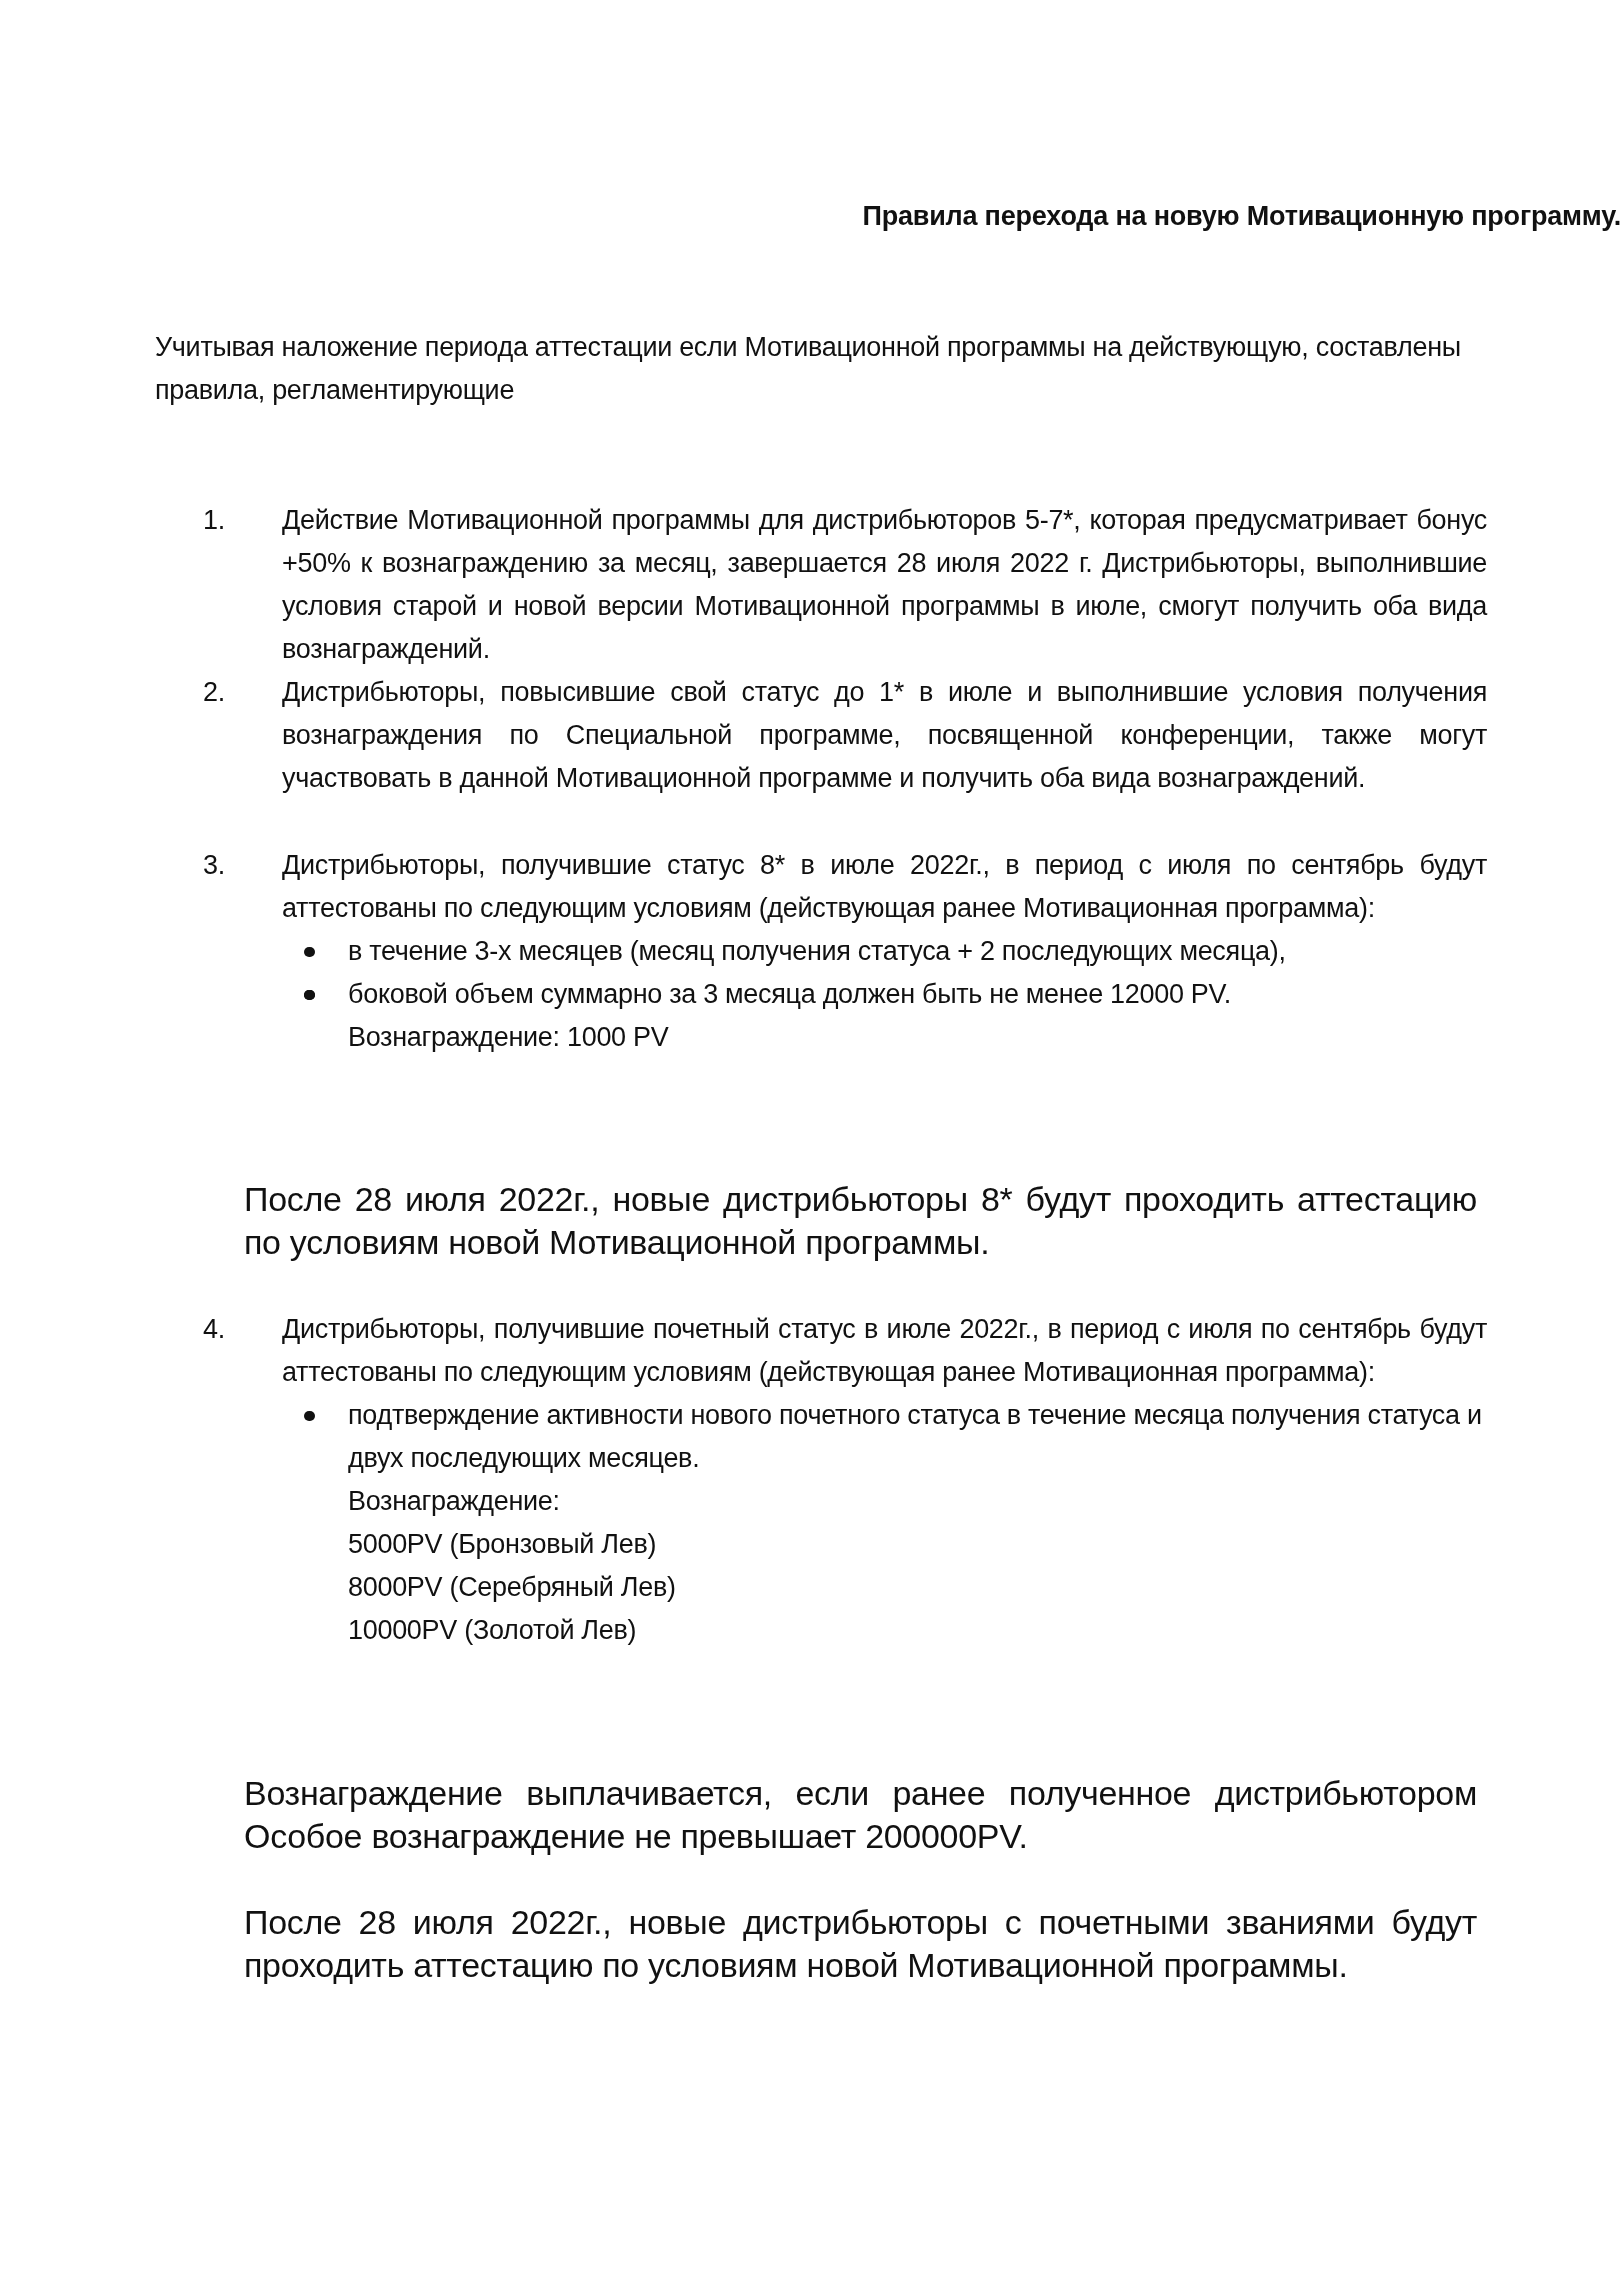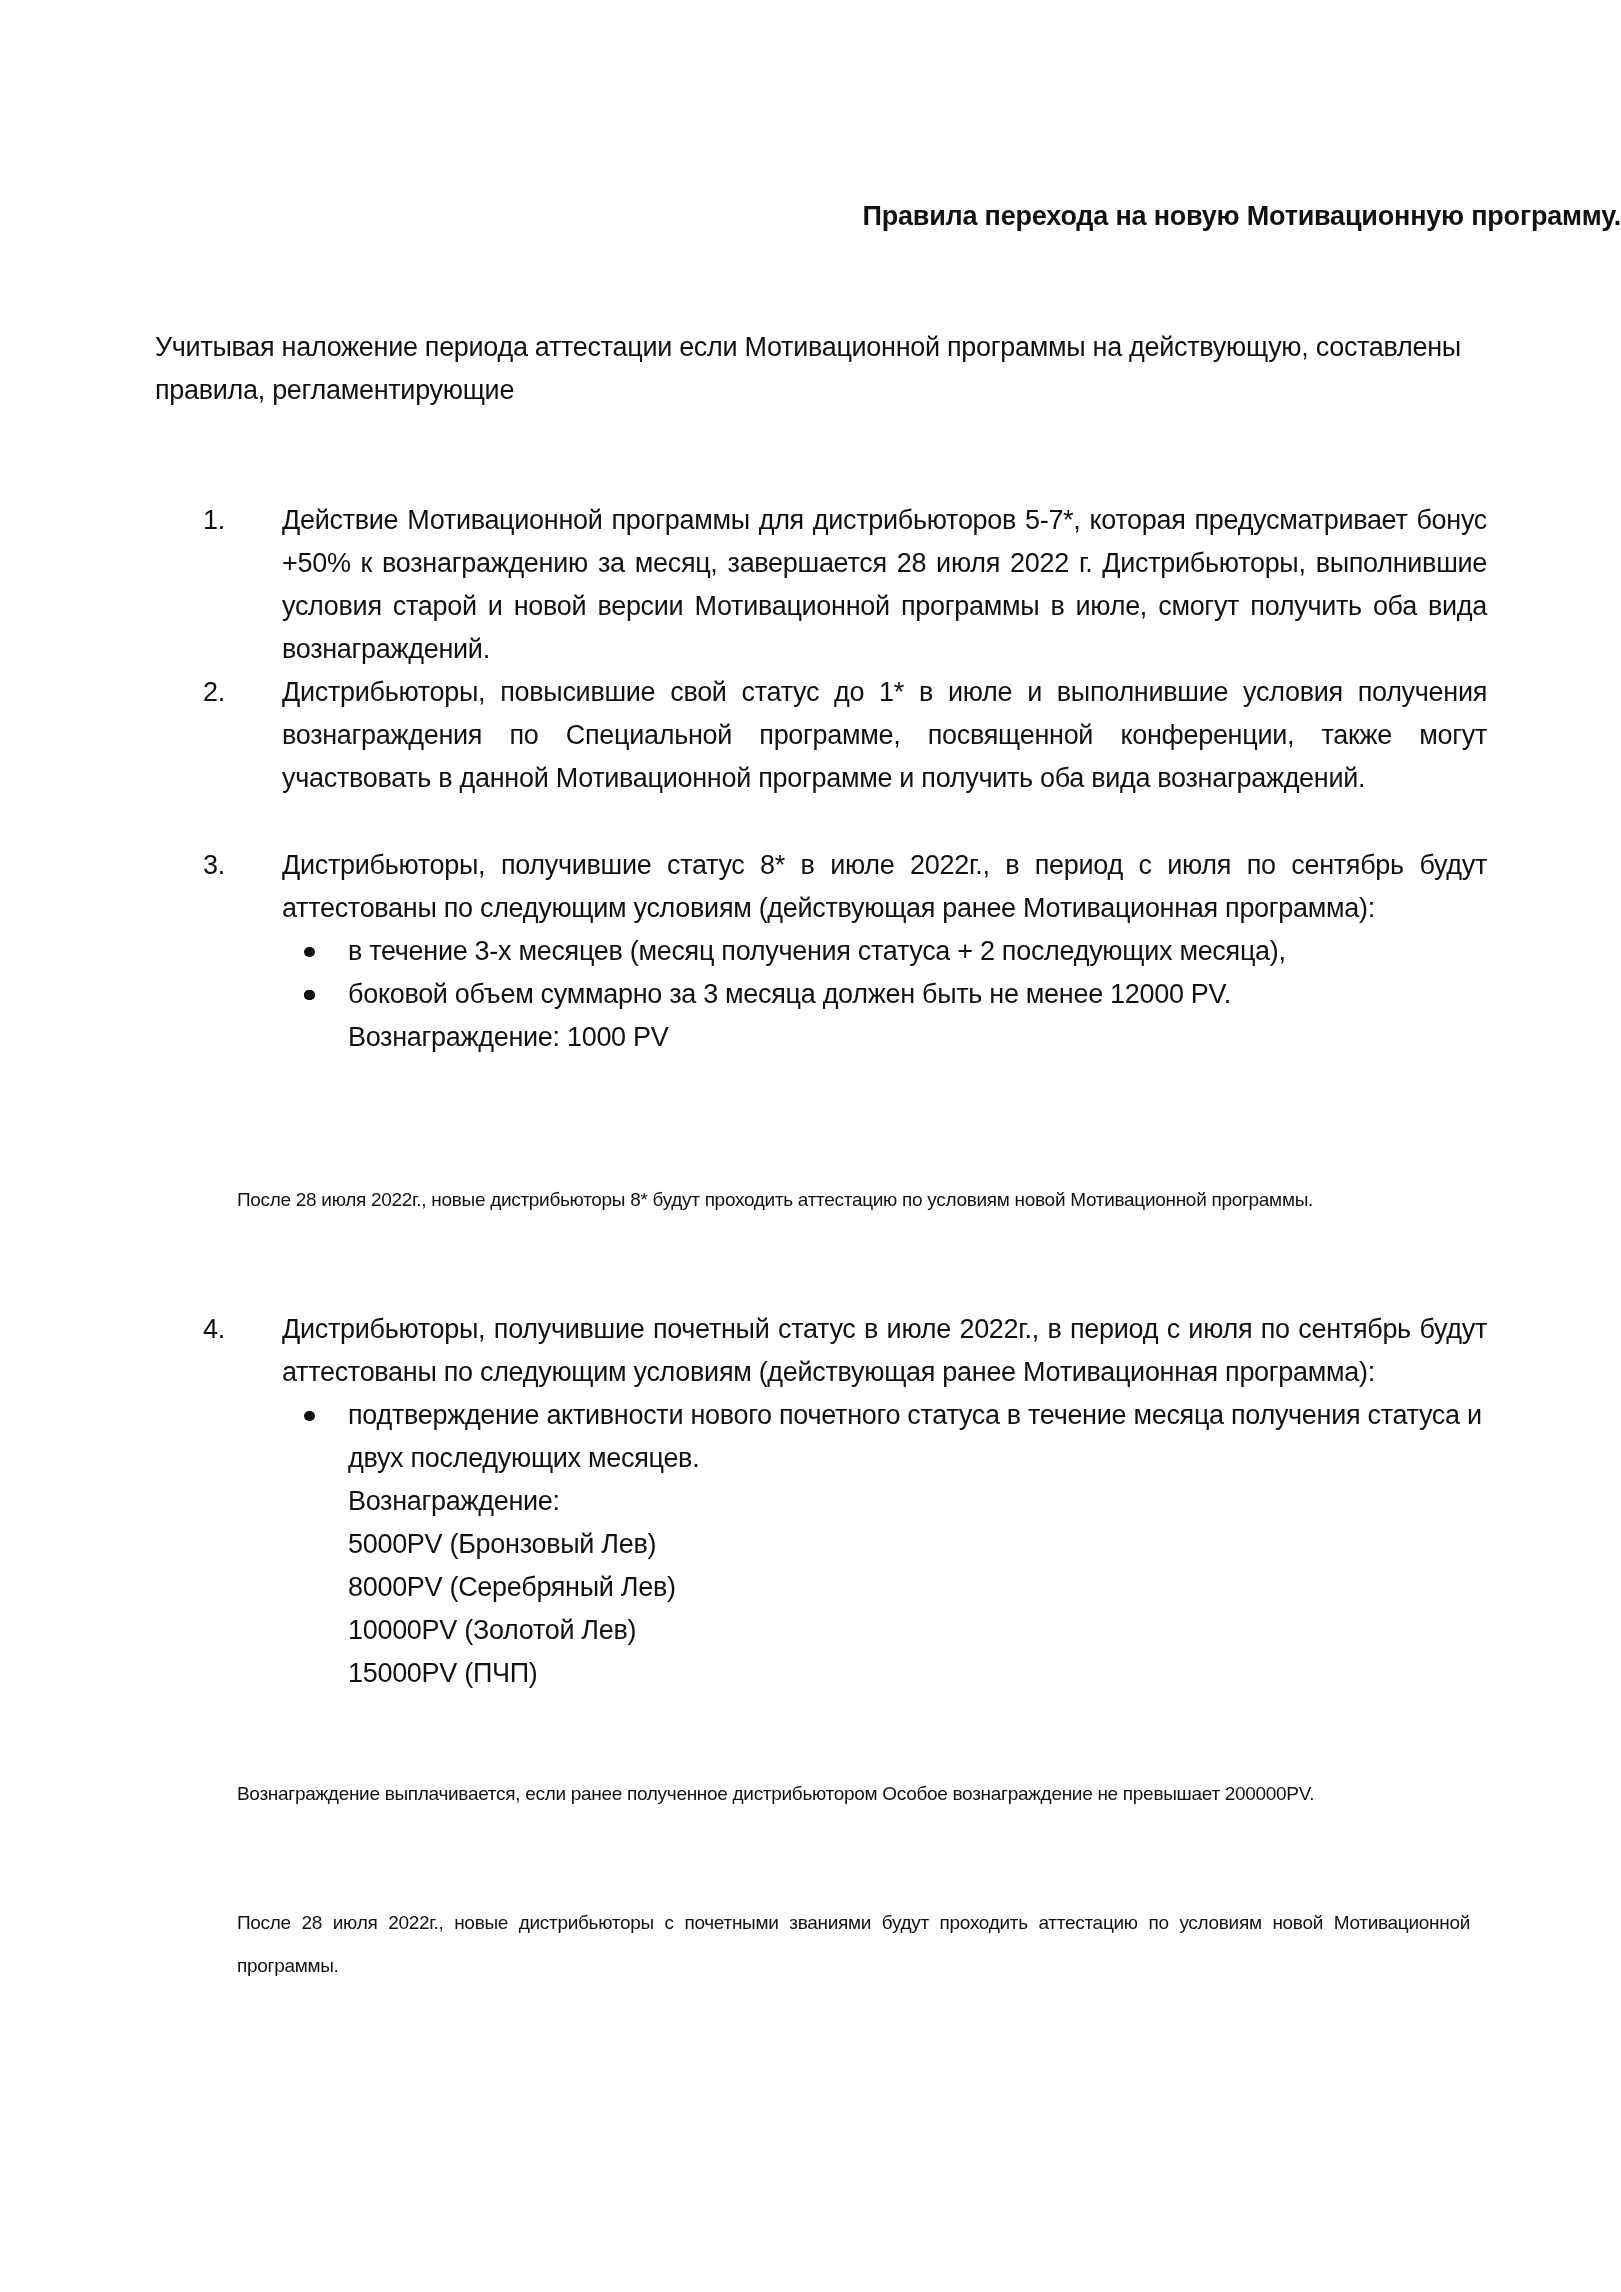--- a/index.html
+++ b/index.html
@@ -10,21 +10,21 @@
            font-weight: bold; font-size: 27px; letter-spacing: -0.2px; }
   .intro { position: absolute; left: 155px; width: 1333px; top: 326px;
            font-size: 27px; line-height: 43px; letter-spacing: -0.3px; }
   .item { position: absolute; left: 203px; width: 1284px; font-size: 27px; line-height: 43px; letter-spacing: -0.3px; }
   .item .num { position: absolute; left: 0; top: 0; }
   .item .body { margin-left: 79px; text-align: justify; text-align-last: left; }
   .bullets { margin: 0; padding: 0; list-style: none; margin-left: 101px; }
   .bullets li { position: relative; padding-left: 44px; }
   .bullets li .dot { position: absolute; left: 0; top: 16.7px; width: 10.8px; height: 10.8px; border-radius: 50%; background: #111; }
   .reward-line { padding-left: 44px; margin-left: 101px; }
-  .para { position: absolute; left: 237px; width: 1233px; font-size: 19px; line-height: 43px;
+  .para { position: absolute; left: 244px; width: 1233px; font-size: 34px; line-height: 43px;
           text-align: justify; text-align-last: left; letter-spacing: -0.3px; }
 </style>
 </head>
 <body>
 
 <div class="page">
 
   <div class="title">Правила перехода на новую Мотивационную программу.</div>
 
   <div class="intro">Учитывая наложение периода аттестации если Мотивационной программы на действующую, составлены правила, регламентирующие</div>
@@ -55,21 +55,20 @@
   <div class="item" style="top:1308px;">
     <span class="num">4.</span>
     <div class="body">Дистрибьюторы, получившие почетный статус в июле 2022г., в период с июля по сентябрь будут аттестованы по следующим условиям (действующая ранее Мотивационная программа):</div>
     <ul class="bullets">
       <li><span class="dot"></span><span>подтверждение активности нового почетного статуса в течение месяца получения статуса и двух последующих месяцев.</span></li>
     </ul>
     <div class="reward-line">Вознаграждение:</div>
     <div class="reward-line">5000PV (Бронзовый Лев)</div>
     <div class="reward-line">8000PV (Серебряный Лев)</div>
     <div class="reward-line">10000PV (Золотой Лев)</div>
-    <div class="reward-line">15000PV (ПЧП)</div>
   </div>
 
   <div class="para" style="top:1772px;">Вознаграждение выплачивается, если ранее полученное дистрибьютором Особое вознаграждение не превышает 200000PV.</div>
 
   <div class="para" style="top:1901px;">После 28 июля 2022г., новые дистрибьюторы с почетными званиями будут проходить аттестацию по условиям новой Мотивационной программы.</div>
 
 </div>
 
 
 </body></html>

